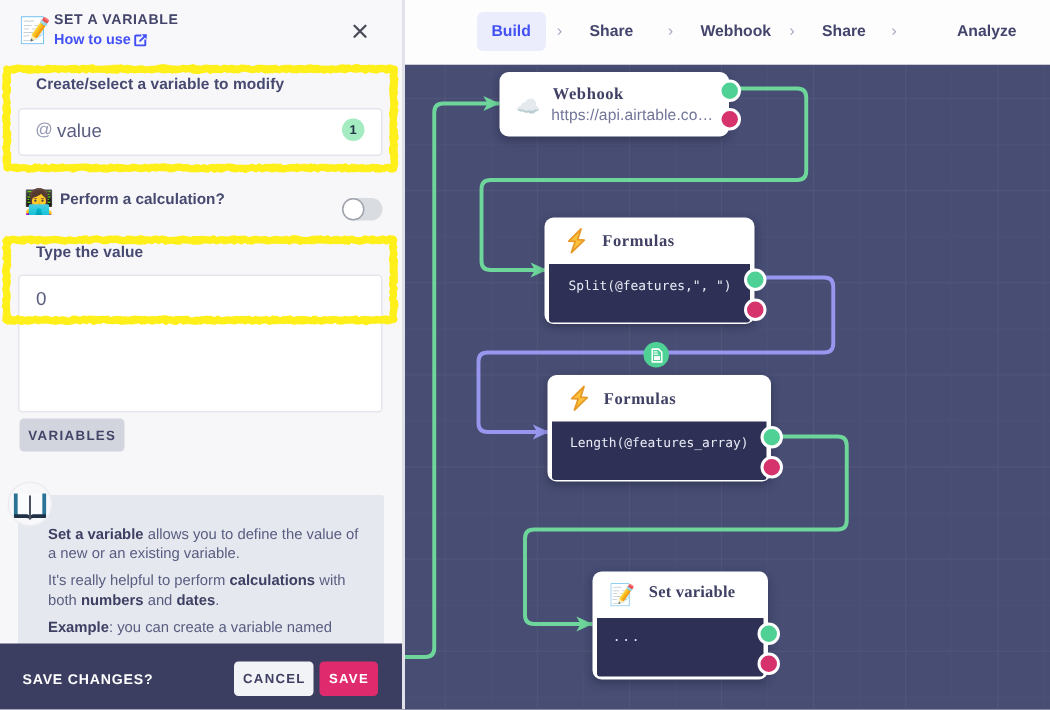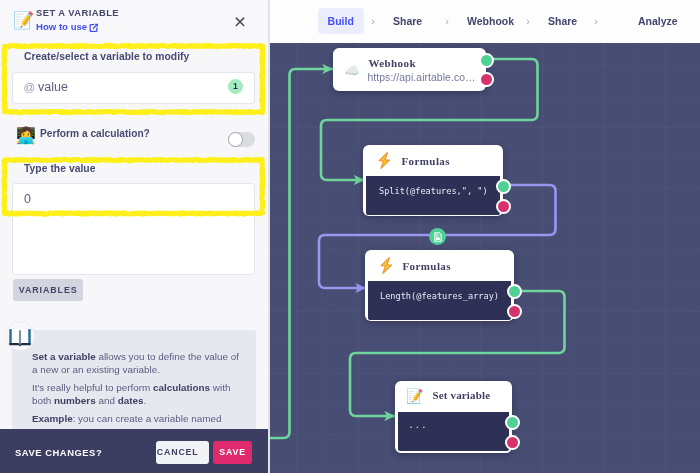--- a/index.html
+++ b/index.html
@@ -47,21 +47,21 @@
   .help-icon{position:absolute;left:4.5px;top:320.5px;width:30px;height:30px;border-radius:50%;background:#f8f8fa;
              border:1px solid #ececf1;box-sizing:border-box;z-index:2;}
   .help-icon svg{position:absolute;left:2.5px;top:3px;}
   .help-body{position:absolute;left:32px;top:349.5px;width:215px;font-size:9.9px;line-height:13px;color:#585d80;z-index:2;}
   .help-body p{margin:0 0 5px 0;}
   .help-body b{color:#3e4063;font-weight:bold;}
 
   .footer{position:absolute;left:0;top:429px;width:268px;height:44px;background:#3b3e61;z-index:7;}
   .footer-title{position:absolute;left:15px;top:17.5px;font-size:9.4px;font-weight:bold;letter-spacing:.55px;color:#fff;}
   .btn-cancel{position:absolute;left:156px;top:12px;width:53px;height:23px;background:#f2f3f6;border-radius:3px;
-              font-size:8.8px;font-weight:bold;letter-spacing:.85px;color:#3f4063;text-align:left;line-height:23px;cursor:pointer;text-indent:.8px;}
+              font-size:8.8px;font-weight:bold;letter-spacing:.85px;color:#3f4063;text-align:center;line-height:23px;cursor:pointer;text-indent:.8px;}
   .btn-save{position:absolute;left:212.5px;top:12px;width:39.5px;height:23px;background:#e02a6e;border-radius:3px;
             font-size:8.8px;font-weight:bold;letter-spacing:.85px;color:#fff;text-align:center;line-height:23px;cursor:pointer;text-indent:.8px;}
 
   
   .topbar{position:absolute;left:268px;top:0;width:432px;height:43px;background:#fdfdfd;z-index:3;}
   .tabs{position:absolute;left:0;top:0;width:432px;height:43px;}
   .tab{position:absolute;font-size:10.5px;font-weight:bold;color:#44456c;cursor:pointer;white-space:nowrap;
        height:26px;line-height:26px;top:8px;border-radius:4px;text-align:center;}
   .tab.active{color:#4250f4;background:#ebedfd;}
   .tab-sep{position:absolute;font-size:11px;color:#a6a8c0;top:8px;height:26px;line-height:26px;width:10px;text-align:center;}

